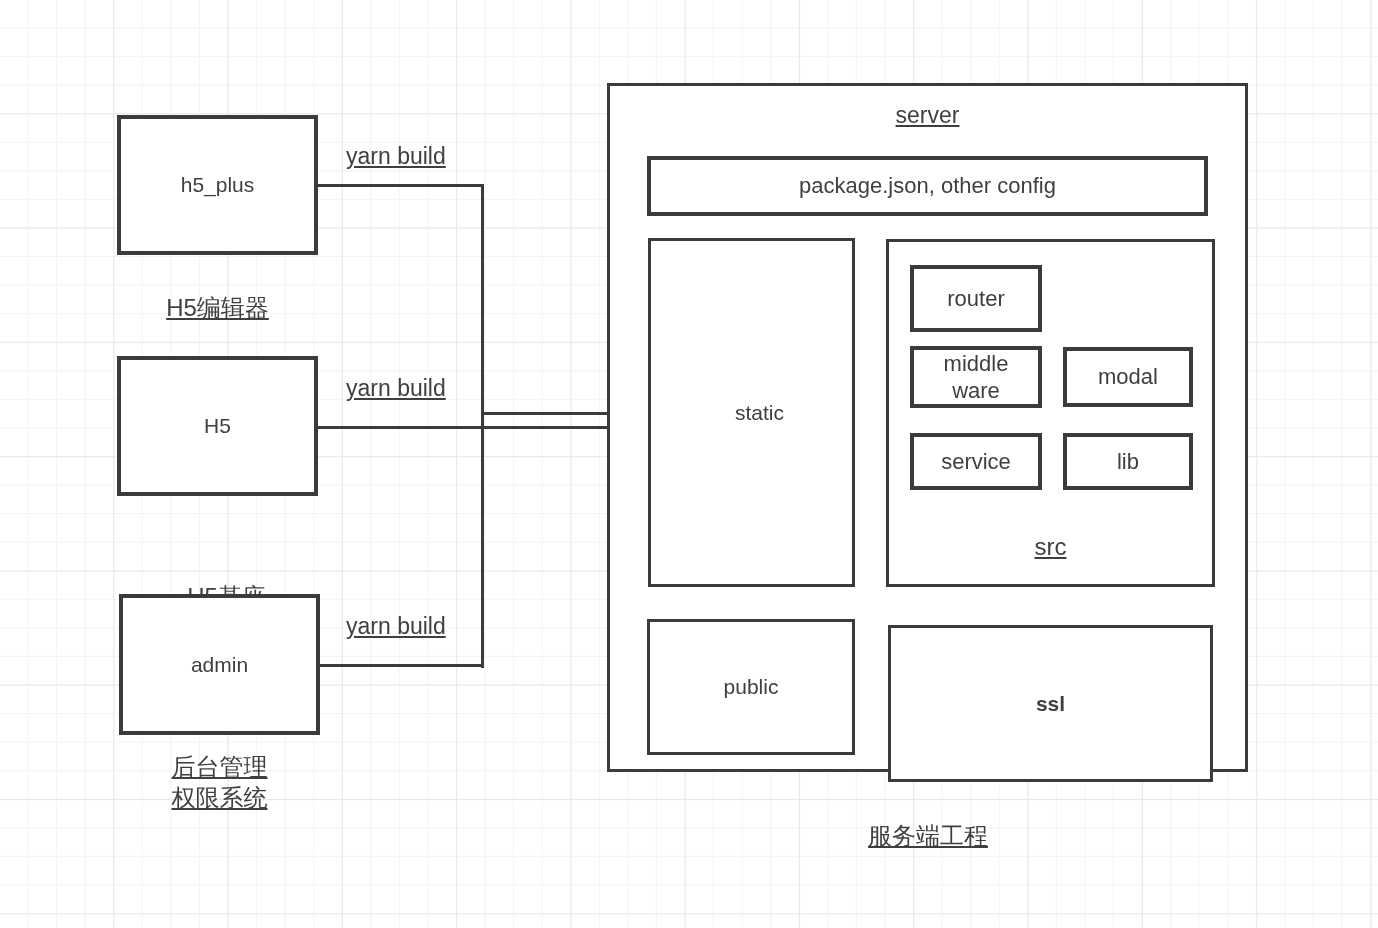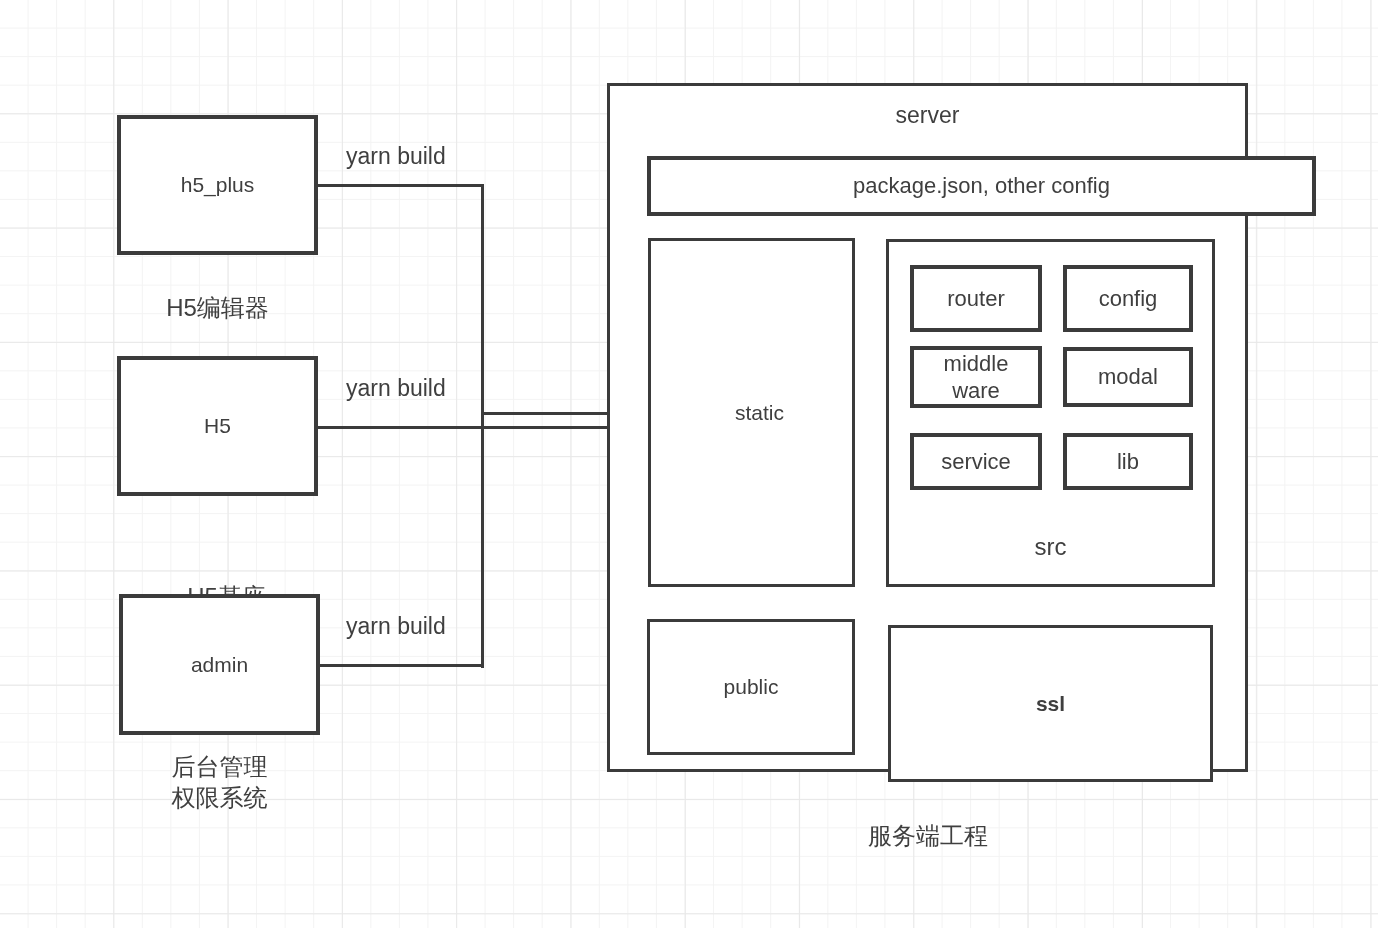--- a/index.html
+++ b/index.html
@@ -34,20 +34,21 @@
   }
   .thin{border-width:3px;}
   .container{justify-content:flex-start;align-items:flex-start;}
   .small{font-size:22px;}
   .prewrap{white-space:pre-line;line-height:1.25;}
   .label{
     position:absolute;
     color:var(--text);
     font-size:24px;
     line-height:1.3;
+    text-decoration:underline;
   }
   .center{text-align:center;}
   .hline,.vline{position:absolute;background:var(--stroke);}
   .arrow{
     position:absolute;width:0;height:0;
     border-top:11px solid transparent;
     border-bottom:11px solid transparent;
     border-left:27px solid var(--stroke);
   }
 
@@ -69,21 +70,21 @@
   .pos-lineA-v{left:481px;top:184px;width:3px;height:484px;}
   .pos-lineC-h{left:320px;top:664px;width:163px;height:3px;}
   .pos-lineMerged{left:482px;top:412px;width:141px;height:3px;}
   .pos-lineB{left:318px;top:426px;width:305px;height:3px;}
   .pos-arrowTop{left:621px;top:402px;}
   .pos-arrowBottom{left:621px;top:416px;}
 
   
   .pos-server{left:607px;top:83px;width:641px;height:689px;}
   .pos-server-title{left:607px;top:101px;width:641px;font-size:23px;}
-  .pos-package{left:647px;top:156px;width:669px;height:60px;font-size:22px;}
+  .pos-package{left:647px;top:156px;width:561px;height:60px;font-size:22px;}
   .pos-static{left:648px;top:238px;width:207px;height:349px;padding-left:16px;}
   .pos-src{left:886px;top:239px;width:329px;height:348px;}
   .pos-router{left:910px;top:265px;width:132px;height:67px;}
   .pos-config{left:1063px;top:265px;width:130px;height:67px;}
   .pos-middleware{left:910px;top:346px;width:132px;height:62px;}
   .pos-modal{left:1063px;top:347px;width:130px;height:60px;}
   .pos-service{left:910px;top:433px;width:132px;height:57px;}
   .pos-lib{left:1063px;top:433px;width:130px;height:57px;}
   .pos-src-label{left:886px;top:531px;width:329px;}
   .pos-public{left:647px;top:619px;width:208px;height:136px;}
@@ -133,23 +134,20 @@
   </div>
 
   <div class="box thin pos-static">
     <span>static</span>
   </div>
 
   <div class="box thin container pos-src"></div>
   <div class="box pos-router small">
     <span>router</span>
   </div>
-  <div class="box pos-config small">
-    <span>config</span>
-  </div>
   <div class="box pos-middleware small">
     <span class="prewrap">middle
 ware</span>
   </div>
   <div class="box pos-modal small">
     <span>modal</span>
   </div>
   <div class="box pos-service small">
     <span>service</span>
   </div>

